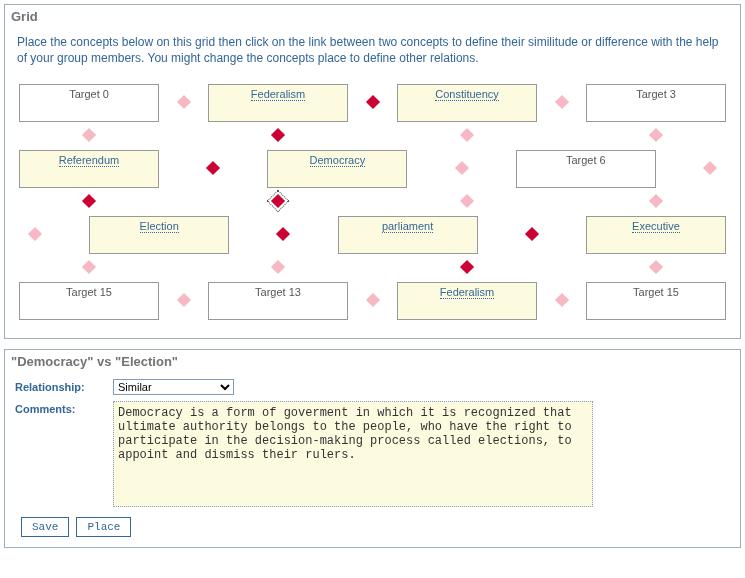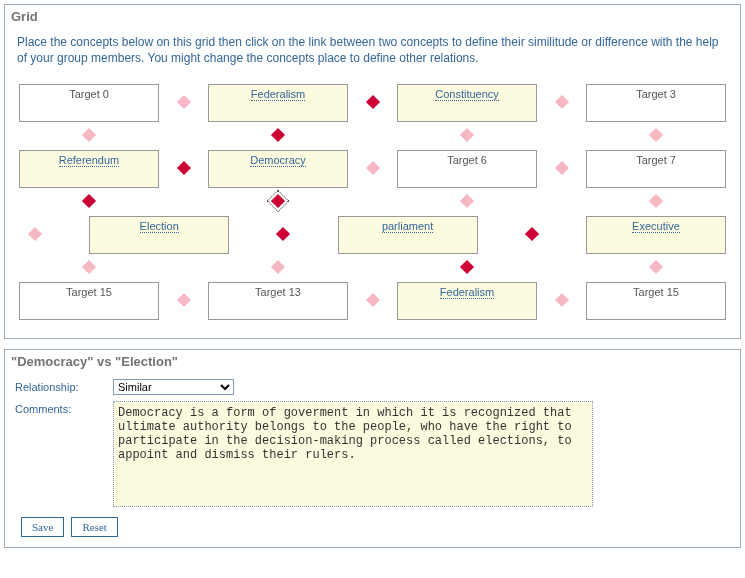--- a/index.html
+++ b/index.html
@@ -14,25 +14,25 @@
 .cell.empty{background:#fff;color:#555}
 .cell a{color:#336699;text-decoration:none;border-bottom:1px dotted #336699;cursor:pointer}
 .sp{width:140px;text-align:center}
 .d{width:10px;height:10px;display:inline-block;transform:rotate(45deg)}
 .d.light{background:#f6b8c2}
 .d.dark{background:#cc0033}
 .d.sel{background:#cc0033;outline:1px dotted #555;outline-offset:2px}
 .ln{width:32px;text-align:center}
 .form{padding:6px 10px 10px}
 .frow{display:flex;align-items:flex-start;margin-bottom:6px}
-.flabel{color:#336699;font-weight:normal;width:98px;font-size:11px;padding-top:2px}
+.flabel{color:#336699;font-weight:bold;width:98px;font-size:11px;padding-top:2px}
 select{font-family:Verdana,Arial,sans-serif;font-size:11px;width:121px;border:1px solid #7f9db9;background:#fff}
 textarea{font-family:"Courier New",monospace;font-size:12px;color:#333;background:#fdfbdf;border:1px dotted #8899bb;width:470px;height:96px;padding:4px;resize:none}
 .btns{padding:4px 0 0 6px}
-button{font-family:Liberation Serif, serif;font-size:11px;color:#336699;background:#fff;border:1px solid #336699;padding:3px 10px;margin-right:4px;cursor:pointer}
+button{font-family:Liberation Mono, monospace;font-size:11px;color:#336699;background:#fff;border:1px solid #336699;padding:3px 10px;margin-right:4px;cursor:pointer}
 </style>
 </head>
 <body>
 
 <div class="panel">
   <div class="panel-title">Grid</div>
   <div class="instr">Place the concepts below on this grid then click on the link between two concepts to define their similitude or difference with the help of your group members. You might change the concepts place to define other relations.</div>
   <div class="grid" id="grid">
       <div class="row">
         <div class="cell empty">Target 0</div>
@@ -52,21 +52,20 @@
         <div class="ln"></div>
         <div class="sp"><span class="d light"></span></div>
       </div>
       <div class="row">
         <div class="cell filled"><a>Referendum</a></div>
         <div class="ln"><span class="d dark"></span></div>
         <div class="cell filled"><a>Democracy</a></div>
         <div class="ln"><span class="d light"></span></div>
         <div class="cell empty">Target 6</div>
         <div class="ln"><span class="d light"></span></div>
-        <div class="cell empty">Target 7</div>
       </div>
       <div class="linkrow">
         <div class="sp"><span class="d dark"></span></div>
         <div class="ln"></div>
         <div class="sp"><span class="d sel"></span></div>
         <div class="ln"></div>
         <div class="sp"><span class="d light"></span></div>
         <div class="ln"></div>
         <div class="sp"><span class="d light"></span></div>
       </div>
@@ -107,16 +106,16 @@
       <select>
         <option>Similar</option>
       </select>
     </div>
     <div class="frow">
       <div class="flabel">Comments:</div>
       <textarea style="">Democracy is a form of goverment in which it is recognized that ultimate authority belongs to the people, who have the right to participate in the decision-making process called elections, to appoint and dismiss their rulers.</textarea>
     </div>
     <div class="btns">
       <button>Save</button>
-      <button>Reset</button>
+      <button>Place</button>
     </div>
   </div>
 </div>
 
 </body></html>

